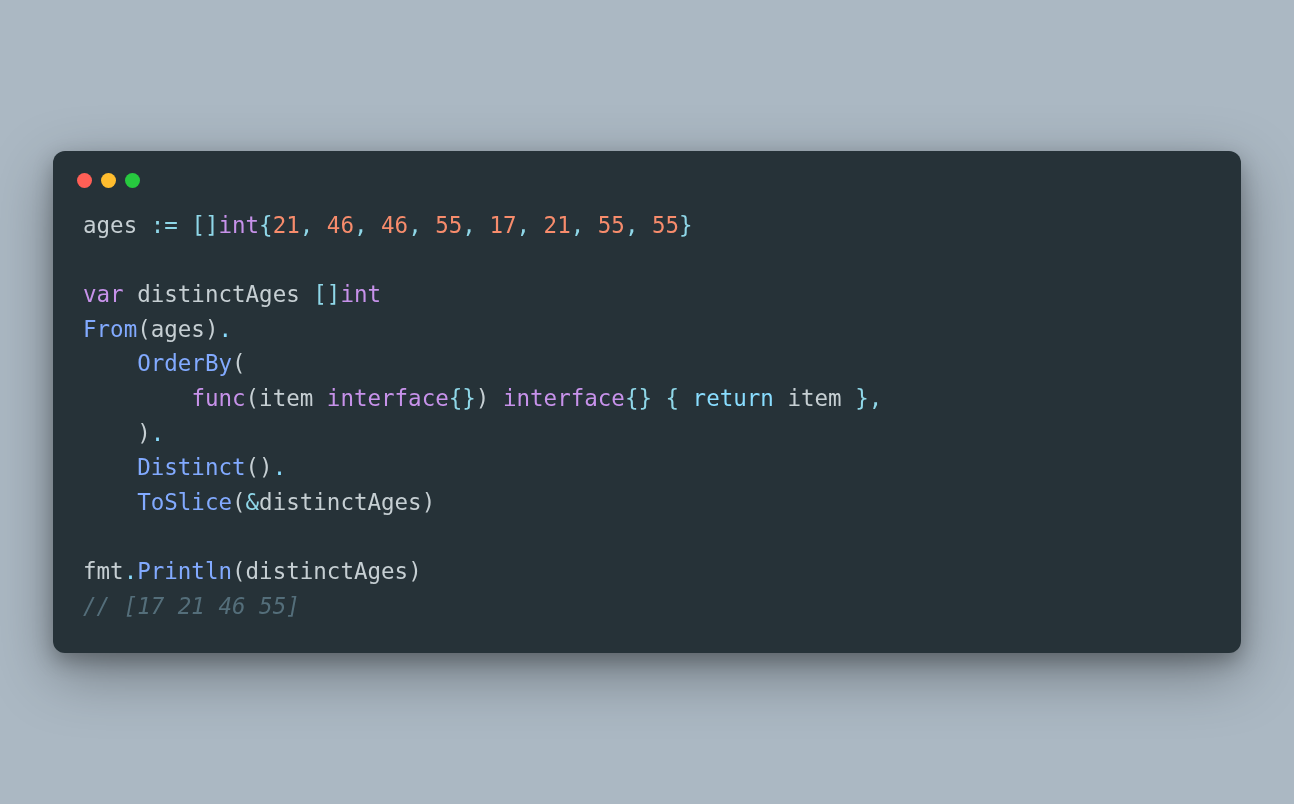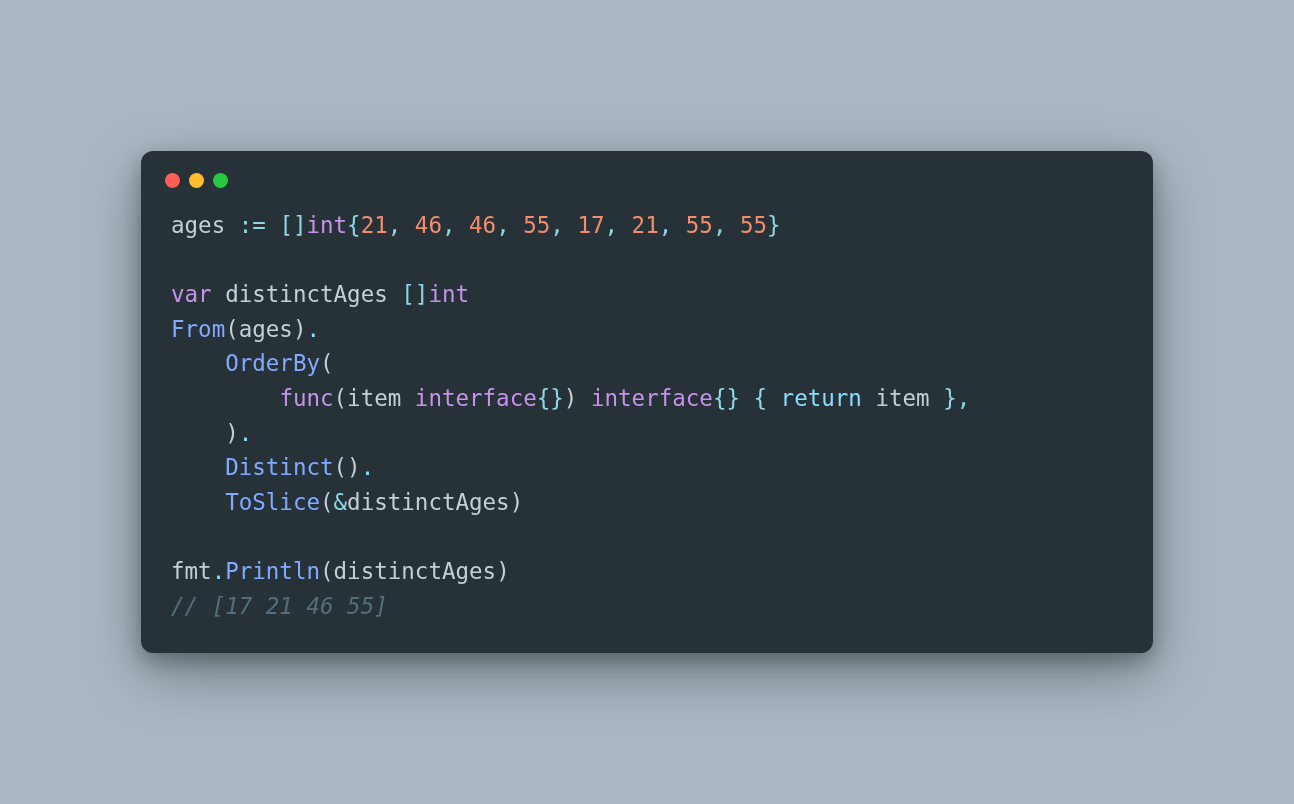--- a/index.html
+++ b/index.html
@@ -8,21 +8,21 @@
     width: 1294px;
     height: 804px;
     display: flex;
     align-items: center;
     justify-content: center;
     font-family: ui-monospace, "SF Mono", "Menlo", "Consolas", monospace;
   }
   .window {
     background: #263238;
     border-radius: 12px;
-    width: 1012px;
+    width: 1188px;
     box-shadow: 0 20px 60px rgba(0,0,0,0.35), 0 8px 20px rgba(0,0,0,0.25);
     padding: 22px 0 30px 0;
   }
   .traffic-lights {
     display: flex;
     gap: 9px;
     padding: 0 24px 20px 24px;
   }
   .dot {
     width: 15px;

